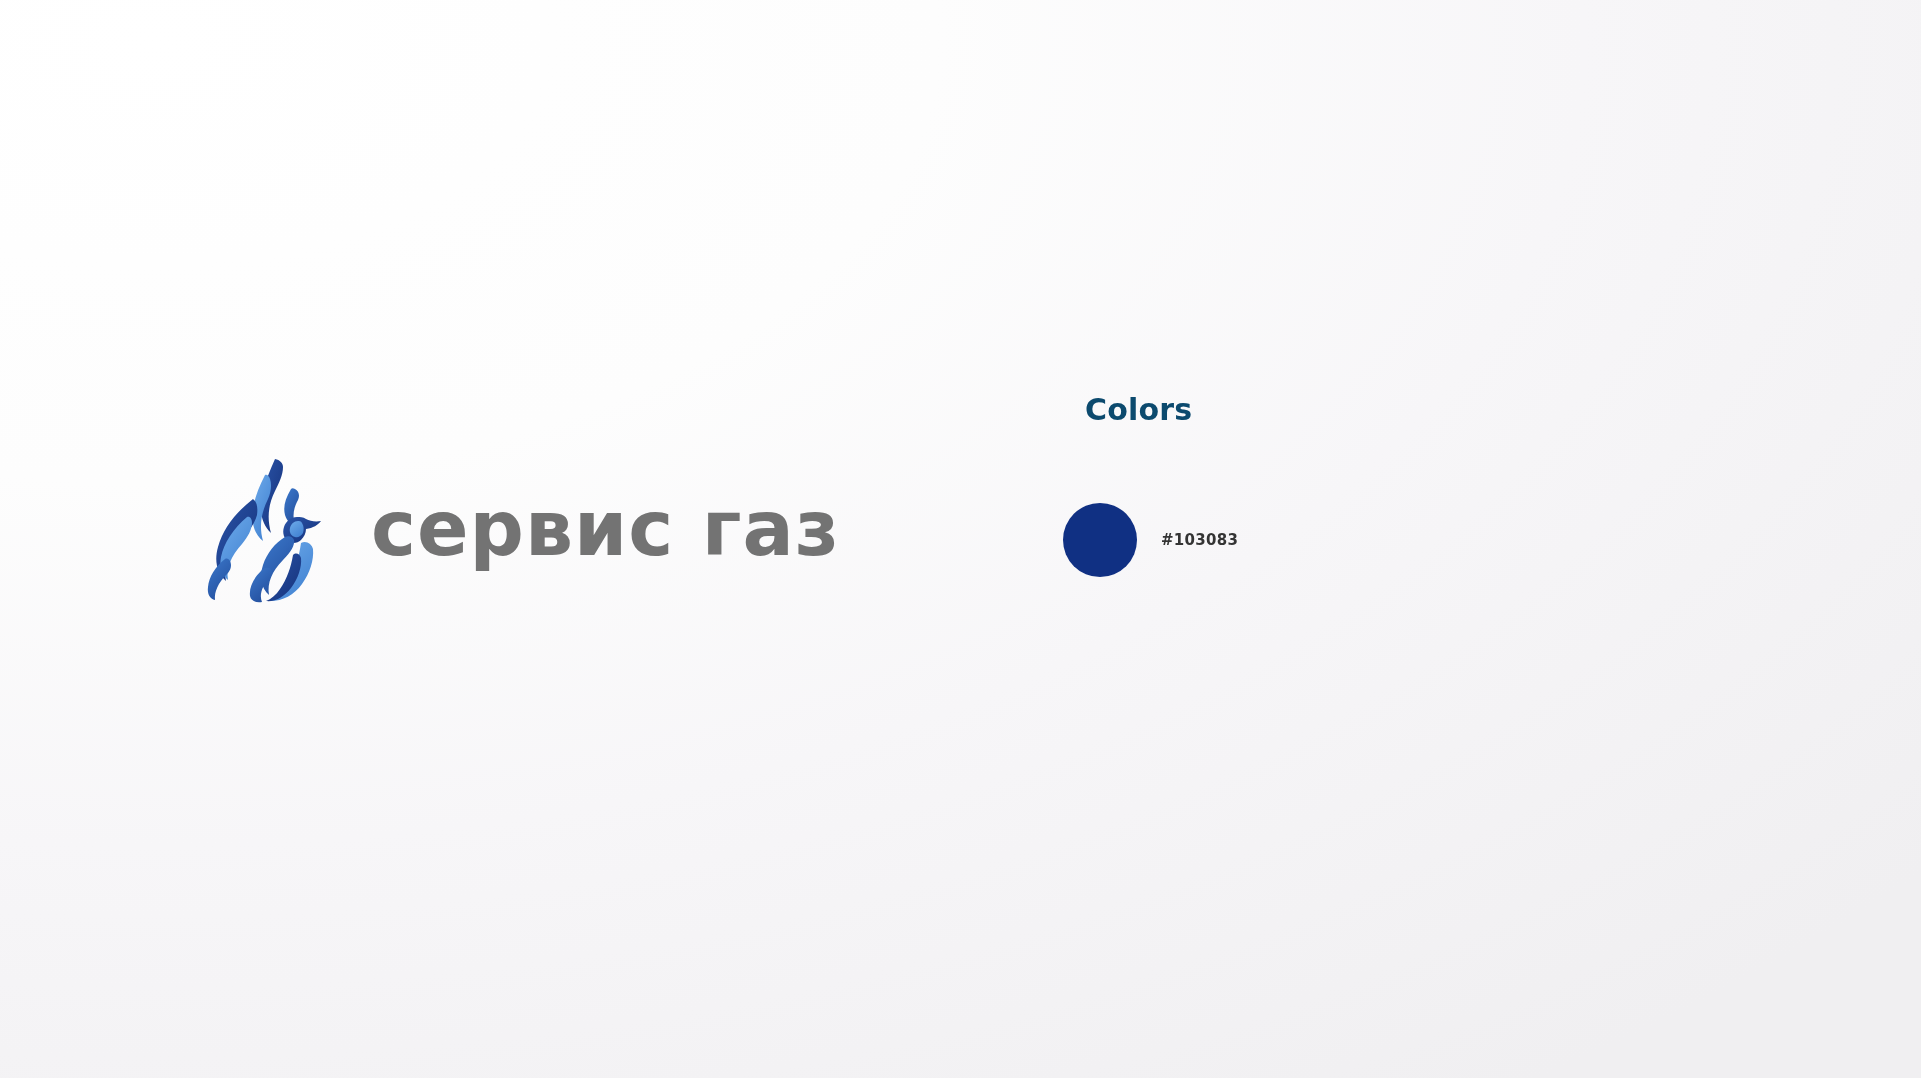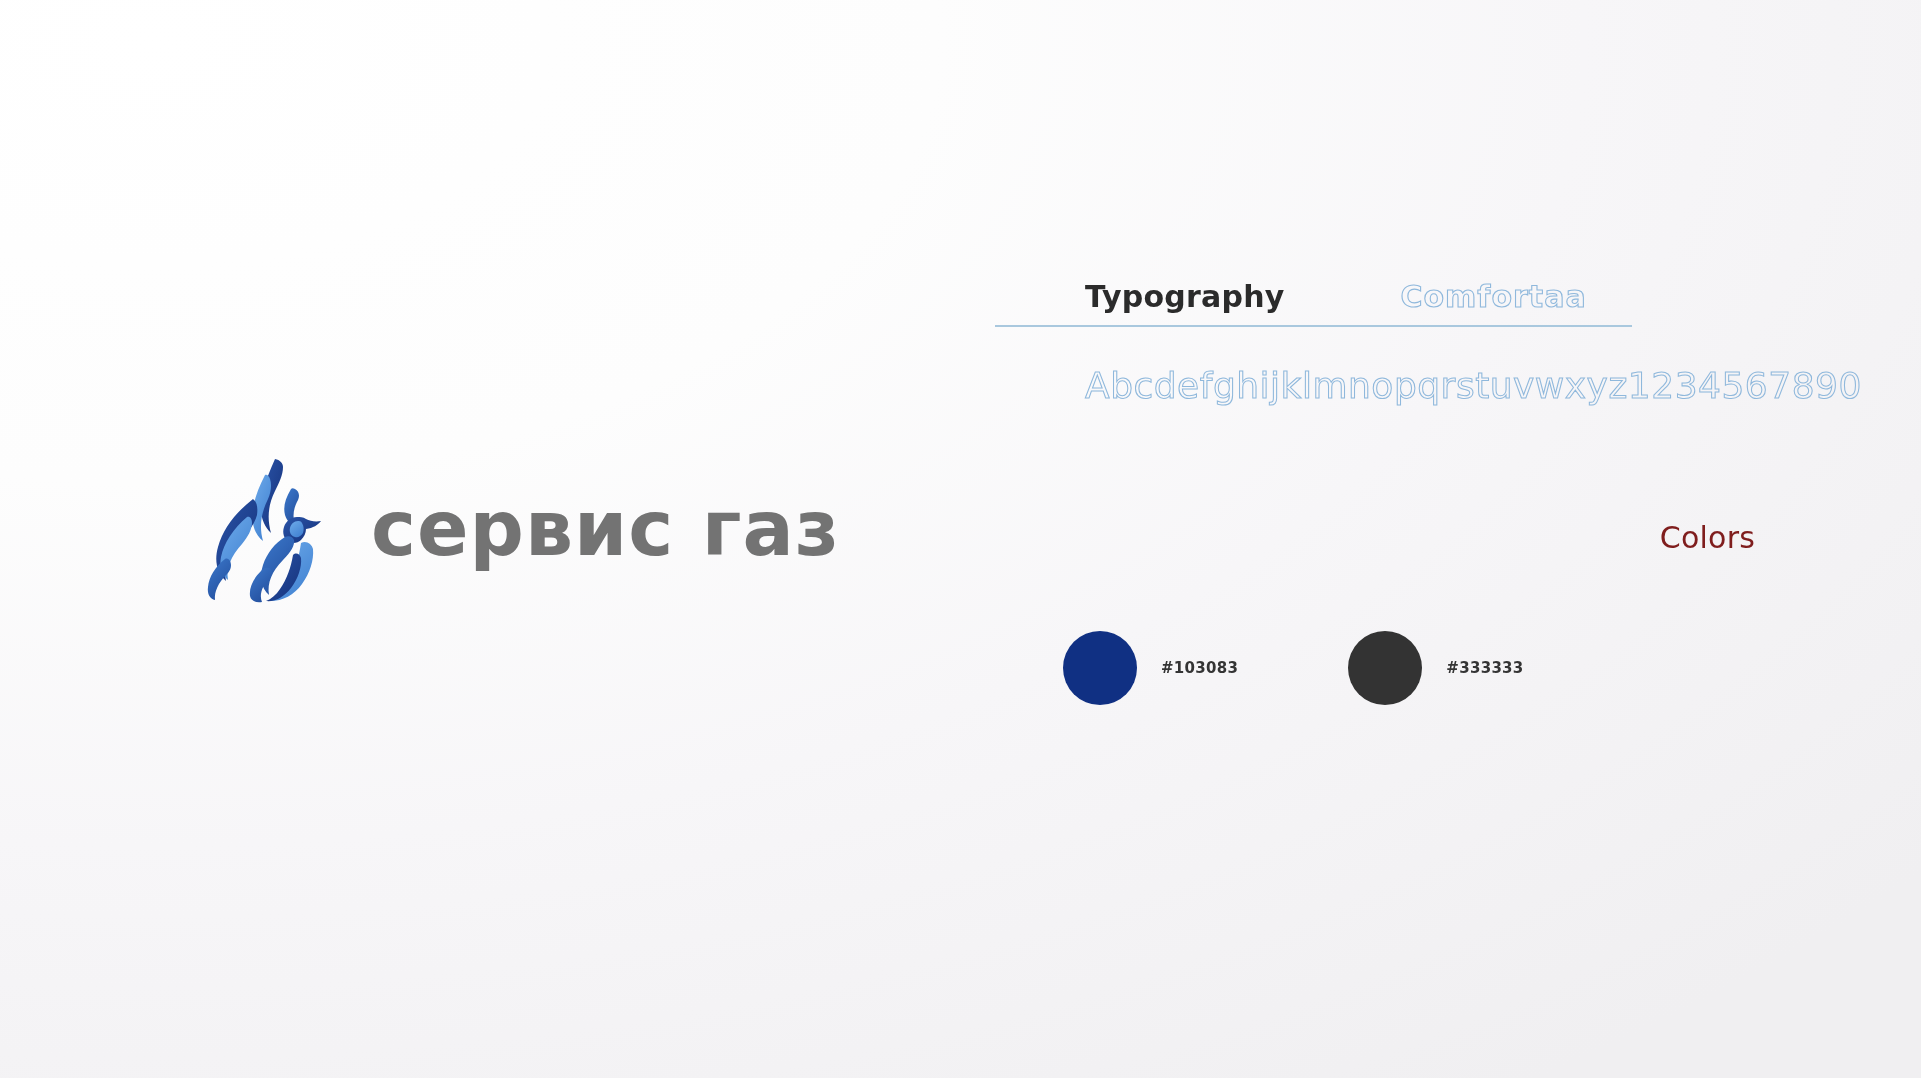--- a/index.html
+++ b/index.html
@@ -92,24 +92,23 @@
     -webkit-text-stroke:1.05px #8FB8DC;
     white-space:nowrap;
     line-height:1.25;
   }
 
   
   #colors-section { margin-top:112px; padding-left:90px; }
   #colors-title {
     font-family:"DejaVu Sans", sans-serif;
     font-size:30px;
-    font-weight:400;
-    color:#7f1d1d;
+    font-weight:700;
+    color:#0c4a6e;
     letter-spacing:0.2px;
-    text-align:right;
   }
 
   #swatch-row {
     margin-top:50px;
     display:flex;
     align-items:flex-start;
     position:relative;
     height:160px;
   }
 
@@ -186,41 +185,29 @@
     <path d="M88 100 C86 112 82 124 75 134 C71 140 66 144 61 146 C70 147 79 142 86 133 C93 124 97 112 96 103 C95 99 91 97 88 100 Z" fill="url(#gDeep)"></path>
 
     <path d="M56 116 C48 124 44 133 45 141 C46 146 51 148 57 147 C54 140 57 131 65 122 C68 118 67 114 64 113 C61 112 58 113 56 116 Z" fill="url(#gMid)"></path>
   </svg>
 
   <div id="wordmark">сервис газ</div>
 </div>
 
 <div id="right-panel">
 
-  <section id="typography-section">
-    <div id="typography-rule"></div>
-    <div id="typography-header-row">
-      <span id="typography-title">Typography</span>
-      <span id="typeface-name">Comfortaa</span>
-    </div>
-    <div id="alphabet-specimen">Abcdefghijklmnopqrstuvwxyz1234567890</div>
-  </section>
 
   <section id="colors-section">
     <div id="colors-title">Colors</div>
 
     <div id="swatch-row">
 
 
       <div id="swatch-navy-group" class="swatch-circle-group">
         <div class="swatch-circle" id="swatch-navy" style="background: rgb(16, 48, 131);"></div>
         <span class="hex-label">#103083</span>
       </div>
 
-      <div id="swatch-dark-group" class="swatch-circle-group">
-        <div class="swatch-circle" id="swatch-dark" style="background: rgb(51, 51, 51);"></div>
-        <span class="hex-label">#333333</span>
-      </div>
 
     </div>
   </section>
 
 </div>
 
 </body></html>

